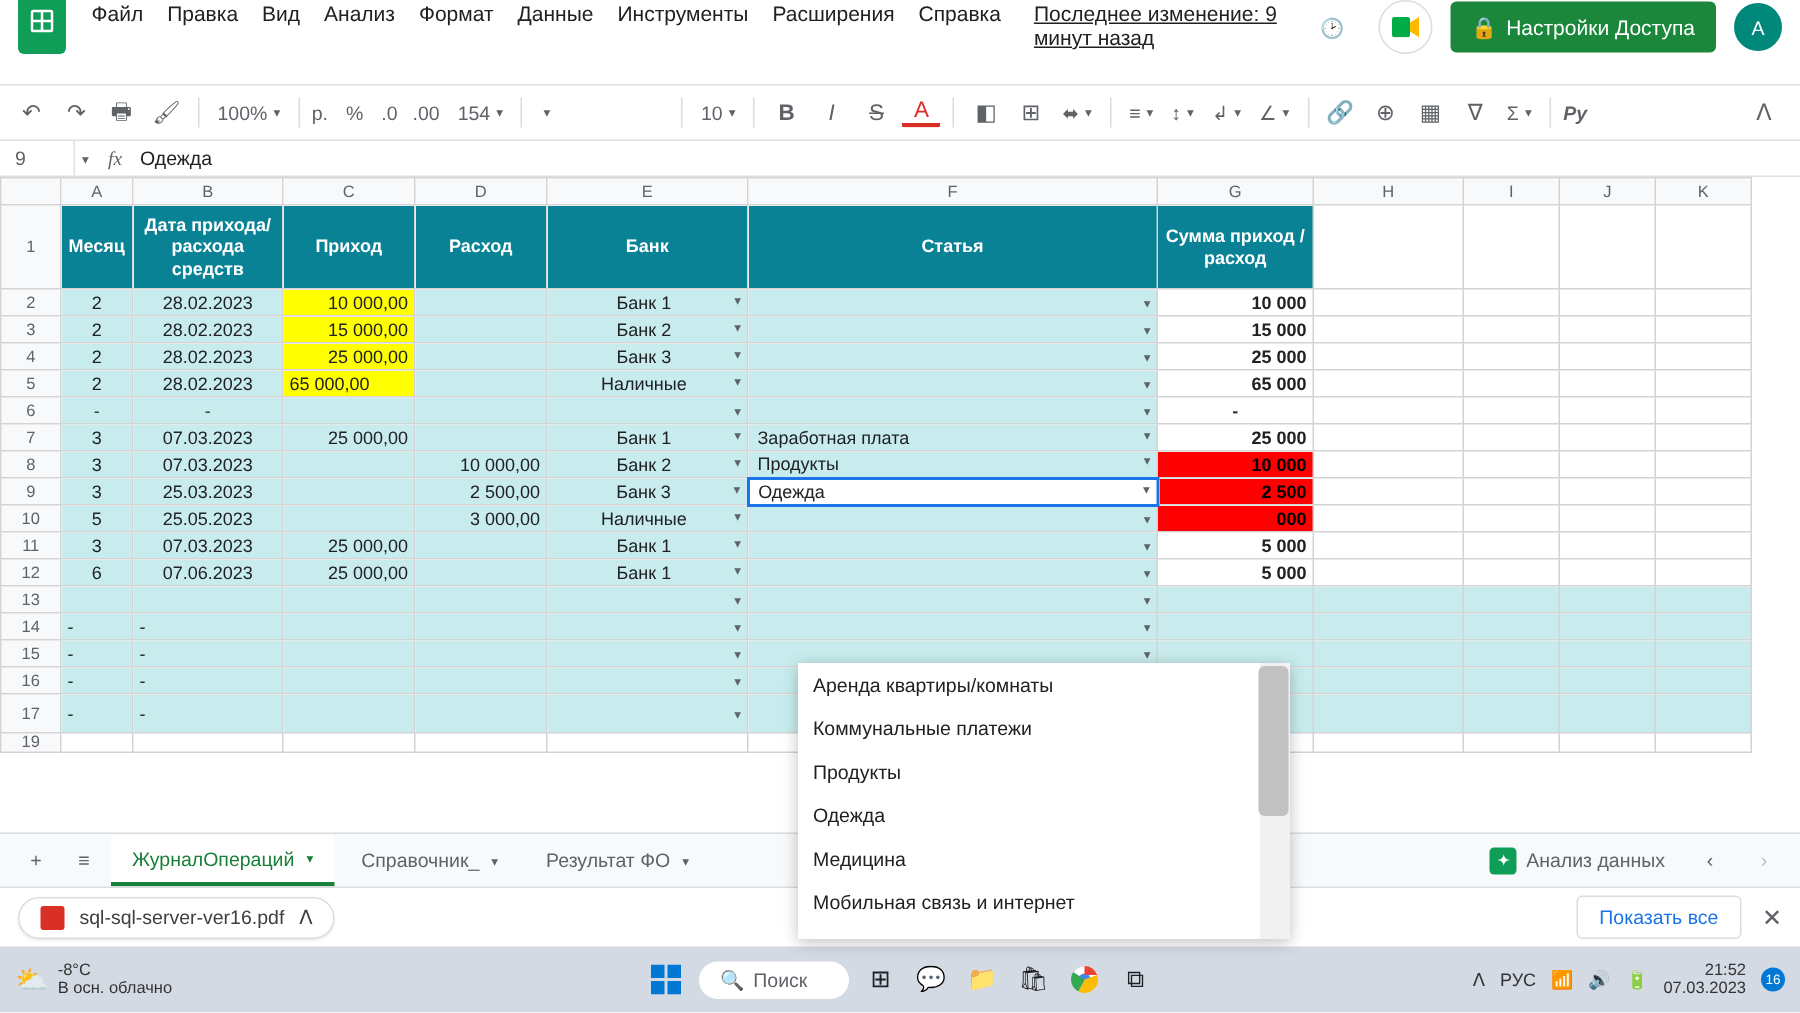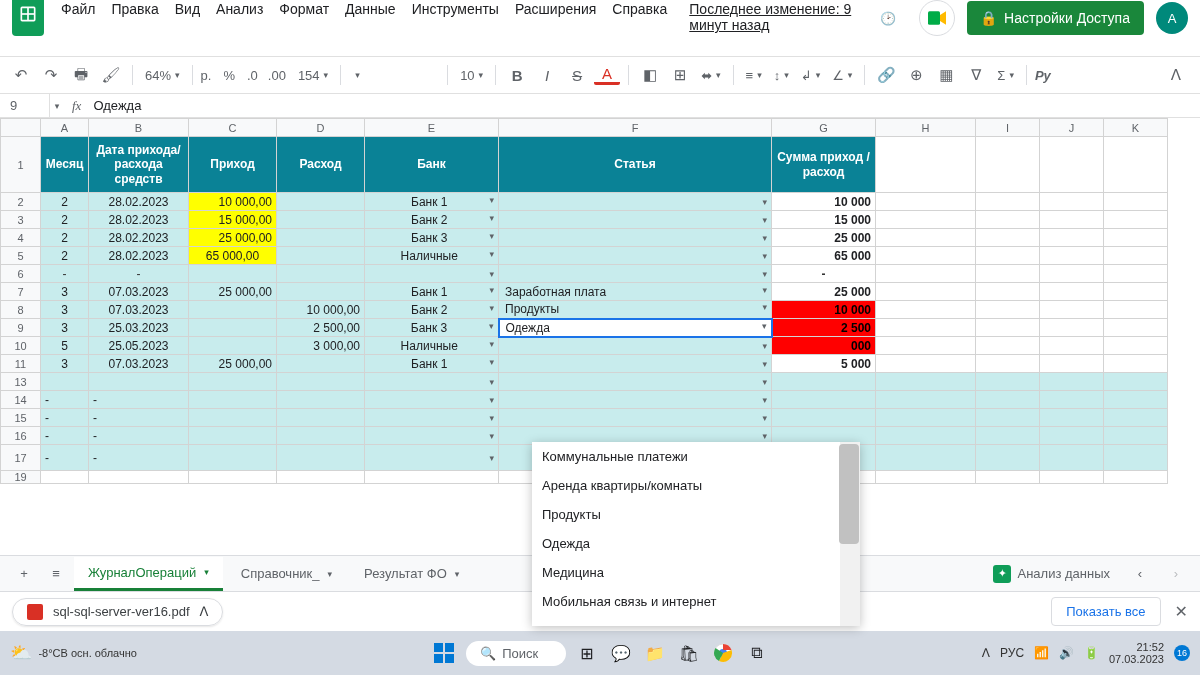--- a/index.html
+++ b/index.html
@@ -81,21 +81,21 @@
 .dl-bar { position:absolute; left:0; right:0; bottom:44px; height:40px; border-top:1px solid #dadce0; background:#fff; display:flex; align-items:center; padding:0 12px; font-size:13px; color:#3c4043; }
 .dl-item { display:flex; align-items:center; gap:10px; border:1px solid #dadce0; border-radius:16px; padding:5px 14px; box-shadow:0 1px 2px rgba(0,0,0,0.1); }
 .dl-pdf { width:16px; height:16px; background:#d93025; border-radius:2px; }
 .dl-right { margin-left:auto; display:flex; align-items:center; gap:14px; }
 .show-all { color:#1a73e8; border:1px solid #dadce0; border-radius:4px; padding:6px 14px; }
 
 
 .taskbar { position:absolute; left:0; right:0; bottom:0; height:44px; background:#d4dae3; display:flex; align-items:center; padding:0 10px; font-size:12px; }
 .weather { display:flex; align-items:center; gap:6px; }
 .weather-ic { font-size:18px; }
-.weather-txt { display:flex; line-height:1.1; font-size:11px; color:#333; }
+.weather-txt { display:flex; flex-direction:column; line-height:1.1; font-size:11px; color:#333; }
 .task-center { position:absolute; left:50%; transform:translateX(-50%); display:flex; align-items:center; gap:8px; }
 .win-btn { width:28px; height:28px; display:flex; justify-content:center; align-items:center; border-radius:4px; }
 .search-pill { background:#fff; border-radius:16px; padding:5px 14px; display:flex; align-items:center; gap:6px; color:#5f6368; font-size:13px; min-width:100px; }
 .task-ic { width:26px; height:26px; display:flex; justify-content:center; align-items:center; font-size:16px; }
 .tray { margin-left:auto; display:flex; align-items:center; gap:10px; color:#333; font-size:12px; }
 .tray-time { text-align:right; line-height:1.1; font-size:11px; }
 .tray-bubble { width:16px; height:16px; border-radius:50%; background:#0078d4; color:#fff; font-size:9px; display:flex; justify-content:center; align-items:center; }
 </style>
 </head>
 <body>
@@ -145,21 +145,21 @@
     <div class="avatar">A</div>
   </div>
 </div>
 
 <div class="toolbar">
   <div class="tool-ic">↶</div>
   <div class="tool-ic">↷</div>
   <div class="tool-ic">🖶</div>
   <div class="tool-ic">🖌</div>
   <div class="tool-sep"></div>
-  <div class="tool-dd">64%</div>
+  <div class="tool-dd">100%</div>
   <div class="tool-sep"></div>
   <div class="tool-txt">р.</div>
   <div class="tool-txt" style="margin-left:8px">%</div>
   <div class="tool-txt" style="margin-left:8px">.0</div>
   <div class="tool-txt" style="margin-left:6px">.00</div>
   <div class="tool-dd" style="margin-left:4px">154</div>
   <div class="tool-sep"></div>
   <div class="tool-dd" style="min-width:90px"></div>
   <div class="tool-sep"></div>
   <div class="tool-dd">10</div>
@@ -279,21 +279,21 @@
           <td class="sum">25 000</td>
           <td class="blank-cell"></td>
           <td class="blank-cell"></td>
           <td class="blank-cell"></td>
           <td class="blank-cell"></td>
         </tr>
         <tr class="data-row">
           <th>5</th>
           <td>2</td>
           <td>28.02.2023</td>
-          <td class="income" style="text-align:center">65 000,00</td>
+          <td class="income" style="text-align:left">65 000,00</td>
           <td class="expense"></td>
           <td class="dd" style="text-align:center">Наличные</td>
           <td class="dd" style="text-align:left;padding-left:6px"></td>
           <td class="sum">65 000</td>
           <td class="blank-cell"></td>
           <td class="blank-cell"></td>
           <td class="blank-cell"></td>
           <td class="blank-cell"></td>
         </tr>
         <tr class="data-row dash">
@@ -373,20 +373,34 @@
           <td class="" style="text-align:right">25 000,00</td>
           <td class="expense"></td>
           <td class="dd" style="text-align:center">Банк 1</td>
           <td class="dd" style="text-align:left;padding-left:6px"></td>
           <td class="sum">5 000</td>
           <td class="blank-cell"></td>
           <td class="blank-cell"></td>
           <td class="blank-cell"></td>
           <td class="blank-cell"></td>
         </tr>
+        <tr class="data-row">
+          <th>12</th>
+          <td>6</td>
+          <td>07.06.2023</td>
+          <td class="" style="text-align:right">25 000,00</td>
+          <td class="expense"></td>
+          <td class="dd" style="text-align:center">Банк 1</td>
+          <td class="dd" style="text-align:left;padding-left:6px"></td>
+          <td class="sum">5 000</td>
+          <td class="blank-cell"></td>
+          <td class="blank-cell"></td>
+          <td class="blank-cell"></td>
+          <td class="blank-cell"></td>
+        </tr>
         <tr class="empty-row dash">
           <th>13</th>
           <td></td>
           <td></td>
           <td class="" style="text-align:right"></td>
           <td class="expense"></td>
           <td class="dd" style="text-align:center"></td>
           <td class="dd" style="text-align:left;padding-left:6px"></td>
           <td class="blank-cell"></td>
           <td class="blank-cell"></td>
@@ -464,22 +478,22 @@
           <td></td>
           <td></td>
         </tr>
       </tbody>
     </table>
 
   <div class="dropdown-pop" id="ddpop">
     <div class="scrolltrack">
         <div class="scrollthumb"></div>
       </div>
-  <div>Коммунальные платежи</div>
-      <div>Аренда квартиры/комнаты</div>
+  <div>Аренда квартиры/комнаты</div>
+      <div>Коммунальные платежи</div>
       <div>Продукты</div>
       <div>Одежда</div>
       <div>Медицина</div>
       <div>Мобильная связь и интернет</div>
       <div>Спорт</div>
     </div>
 </div>
 
 <div class="sheet-tabs">
   <div class="st-btn">+</div>

